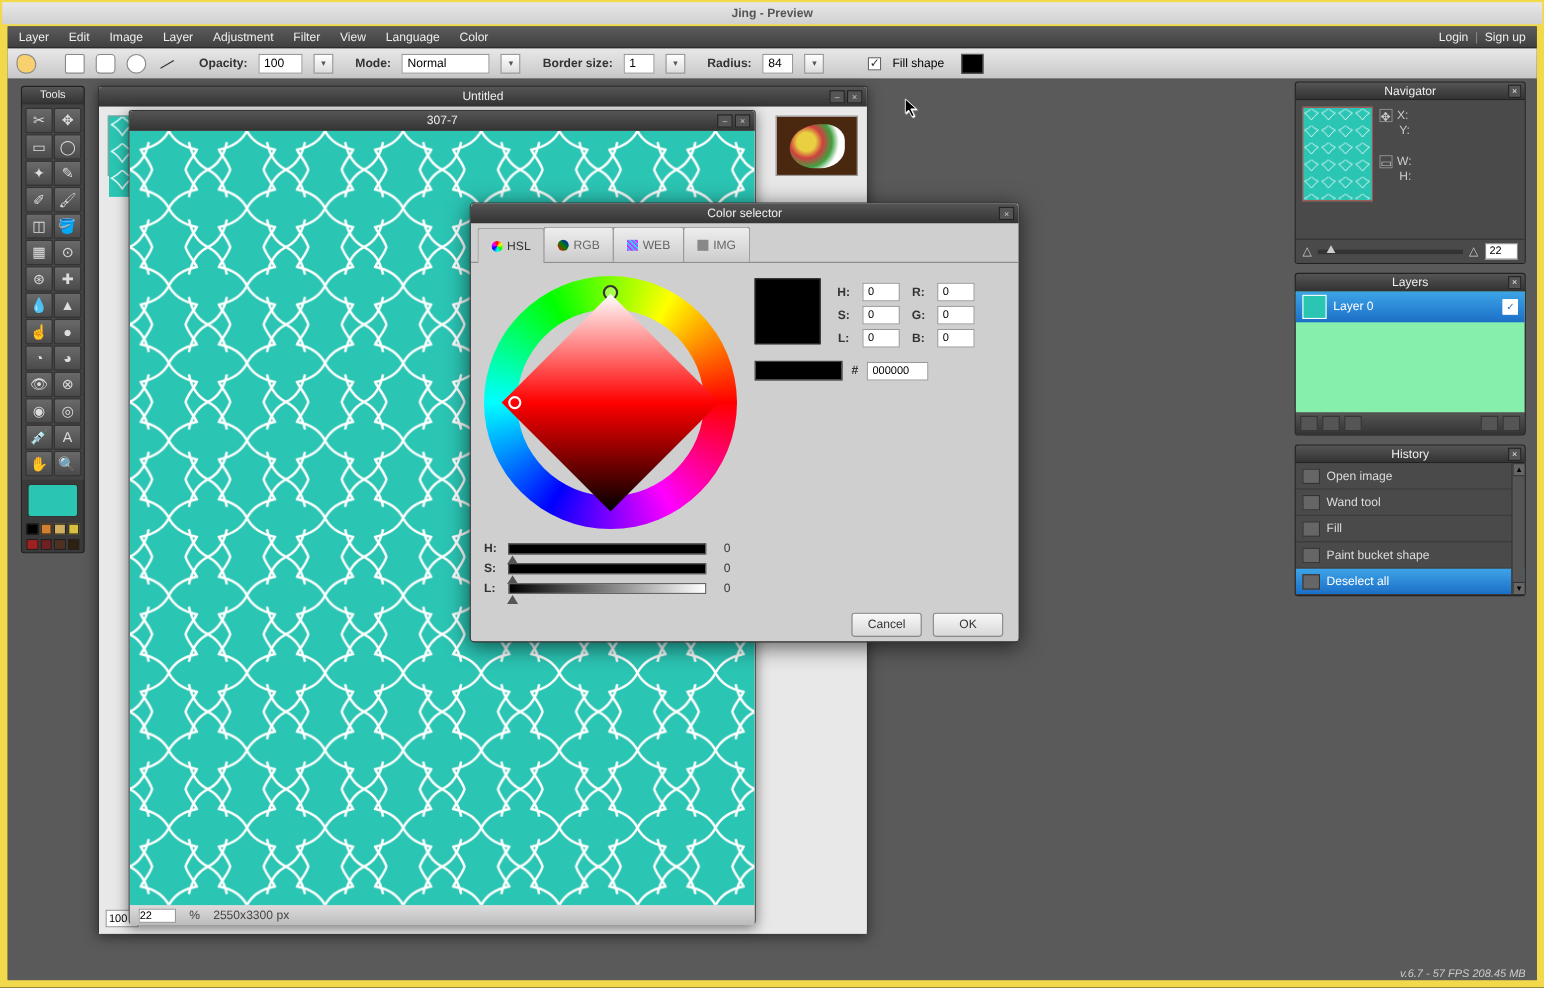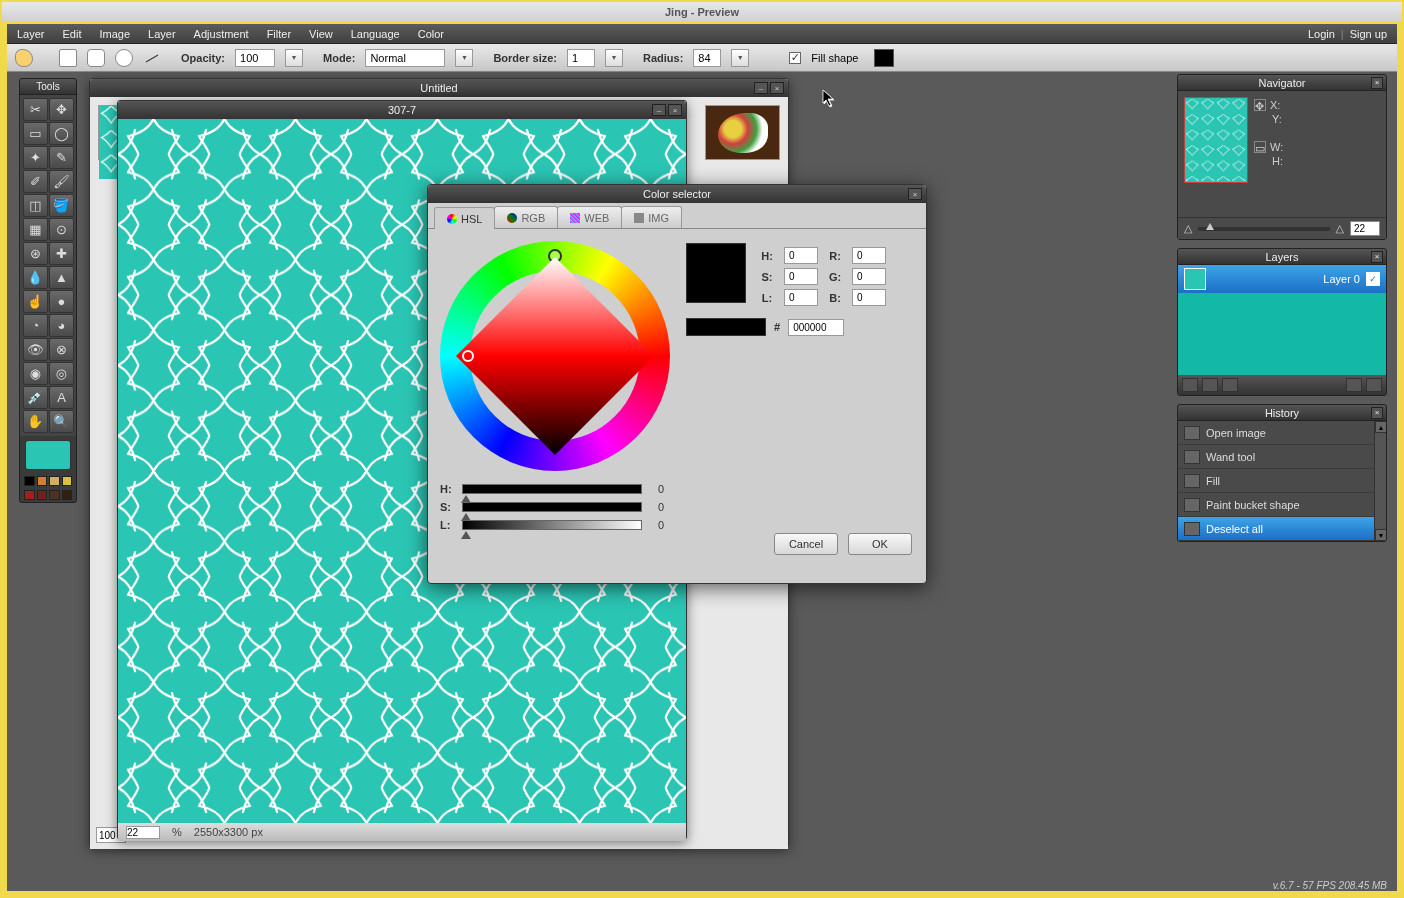--- a/index.html
+++ b/index.html
@@ -61,21 +61,21 @@
 .paisley-blob { width:50px; height:40px; background:radial-gradient(circle at 30% 40%, #e8d040 20%, #d04040 35%, #40a040 55%, #fff 70%); border-radius:60% 40% 50% 50%; }
 
 .left-thumb { position:absolute; left:8px; top:8px; width:75px; height:55px; border:1px solid #999; background:#2bc5b4; }
 
 .opac-input { position:absolute; left:6px; bottom:6px; width:30px; height:16px; border:1px solid #999; background:#fff; font-size:10px; padding:0 2px; }
 
 
 .color-dialog { position:absolute; left:420px; top:112px; width:500px; height:400px; background:#cfcfcf; border:1px solid #333; border-radius:4px; box-shadow:0 4px 20px rgba(0,0,0,0.6); }
 .color-dialog .dtitle { height:18px; background:linear-gradient(#555,#333); color:#eee; display:flex; align-items:center; justify-content:center; font-size:11px; border-radius:4px 4px 0 0; position:relative;}
 .color-dialog .dtitle .winbtns{position:absolute;right:4px;}
-.color-tabs { height:26px; display:flex; padding:3px 6px 0; gap:0; border-bottom:1px solid #888;}
+.color-tabs { height:36px; display:flex; padding:3px 6px 0; gap:0; border-bottom:1px solid #888;}
 .ctab { padding:3px 12px; border:1px solid #999; border-bottom:none; background:linear-gradient(#eee,#ccc); color:#666; font-size:10px; border-radius:3px 3px 0 0; margin-right:-1px; display:flex; align-items:center; gap:4px; cursor:pointer; }
 .ctab.active { background:#cfcfcf; color:#333; position:relative; top:1px; }
 .ctab-icon { width:10px; height:10px; border-radius:50%; }
 .ctab-icon.hsl{background:conic-gradient(red,yellow,lime,cyan,blue,magenta,red);}
 .ctab-icon.rgb{background:linear-gradient(45deg,red,green,blue);}
 .ctab-icon.web{background:repeating-linear-gradient(45deg,#f0f,#0ff 3px);border-radius:0;}
 .ctab-icon.img{background:#888;border-radius:0;}
 
 .color-body { display:flex; padding:12px; gap:16px; }
 .wheel-area { width:230px; }
@@ -98,39 +98,39 @@
 .preview-box { width:80px; height:60px; background:#000; border:1px solid #333; }
 .field-grid { margin-top:0; margin-left:0;}
 .field-row { display:flex; gap:10px; margin:4px 0; align-items:center; }
 .field-row label { width:14px; font-weight:bold; color:#333; text-align:center; }
 .num-input { width:34px; height:17px; border:1px solid #999; background:#fff; font-size:10px; padding:0 4px; text-align:left; }
 .hex-row { display:flex; gap:8px; margin-top:8px; align-items:center;}
 .hex-preview { width:80px; height:18px; background:linear-gradient(to right,#000,#000); border:1px solid #333;}
 .hex-input { width:56px; height:17px; border:1px solid #999; background:#fff; font-size:10px; padding:0 4px; }
 .hexhash { font-weight:bold; color:#333;}
 
-.dlg-buttons { position:absolute; right:14px; bottom:28px; display:flex; gap:10px; }
+.dlg-buttons { position:absolute; right:14px; bottom:4px; display:flex; gap:10px; }
 .dlg-btn { width:64px; height:22px; background:linear-gradient(#f8f8f8,#d8d8d8); border:1px solid #888; border-radius:3px; display:flex; align-items:center; justify-content:center; cursor:pointer; color:#333; }
 
 
 .right-panels { position:absolute; right:10px; top:2px; width:210px; display:flex; flex-direction:column; gap:8px; }
 .panel { background:#444; border:1px solid #222; border-radius:3px; }
 .panel .panel-title { position:relative; }
 .panel .panel-title .close { position:absolute; right:3px; width:12px; height:12px; background:#555; border:1px solid #222; font-size:8px; display:flex; align-items:center; justify-content:center; cursor:pointer; }
 .nav-body { height:126px; padding:6px; display:flex; gap:6px; background:#4a4a4a;}
 .nav-thumb { width:64px; height:86px; border:1px solid #c04040; background:#2bc5b4; }
 .nav-coords { flex:1; color:#ccc; font-size:10px; }
 .nav-coords div { display:flex; align-items:center; gap:4px; margin:2px 0;}
 .nav-coord-icon { width:12px; height:12px; border:1px solid #888; }
 .nav-zoom { height:22px; border-top:1px solid #333; display:flex; align-items:center; padding:0 6px; gap:6px; background:#4a4a4a;}
 .nav-zoom-track { flex:1; height:4px; background:#333; position:relative; }
 .nav-zoom-thumb { position:absolute; left:8px; top:-4px; width:0;height:0;border-left:4px solid transparent;border-right:4px solid transparent;border-bottom:7px solid #ccc;}
 .nav-zoom-input { width:30px; height:15px; background:#fff; border:1px solid #888; font-size:10px; padding:0 3px;}
 
-.layers-body { height:110px; background:#14b8a6;text-align:right; }
+.layers-body { height:110px; background:#86efac; }
 .layer-row { display:flex; align-items:center; height:28px; background:linear-gradient(#3da4e8,#1c6fc7); color:#fff; padding:0 6px; gap:6px; }
 .layer-thumb { width:22px; height:22px; background:#2bc5b4; border:1px solid #fff; }
 .layer-name { flex:1; font-size:11px; }
 .layer-vis { width:14px; height:14px; border:1px solid #fff; background:#fff; display:flex; align-items:center; justify-content:center; font-size:9px; color:#1c6fc7;}
 .layers-foot { height:20px; background:linear-gradient(#555,#333); display:flex; align-items:center; padding:0 4px; gap:4px;}
 .foot-icon { width:16px; height:14px; background:#555; border:1px solid #333; }
 .foot-spacer { flex:1; }
 
 .history-body { background:#4a4a4a; max-height:128px; overflow:hidden; position:relative; }
 .hist-row { display:flex; align-items:center; height:24px; padding:0 6px; gap:6px; color:#ddd; border-bottom:1px solid #3a3a3a; }

